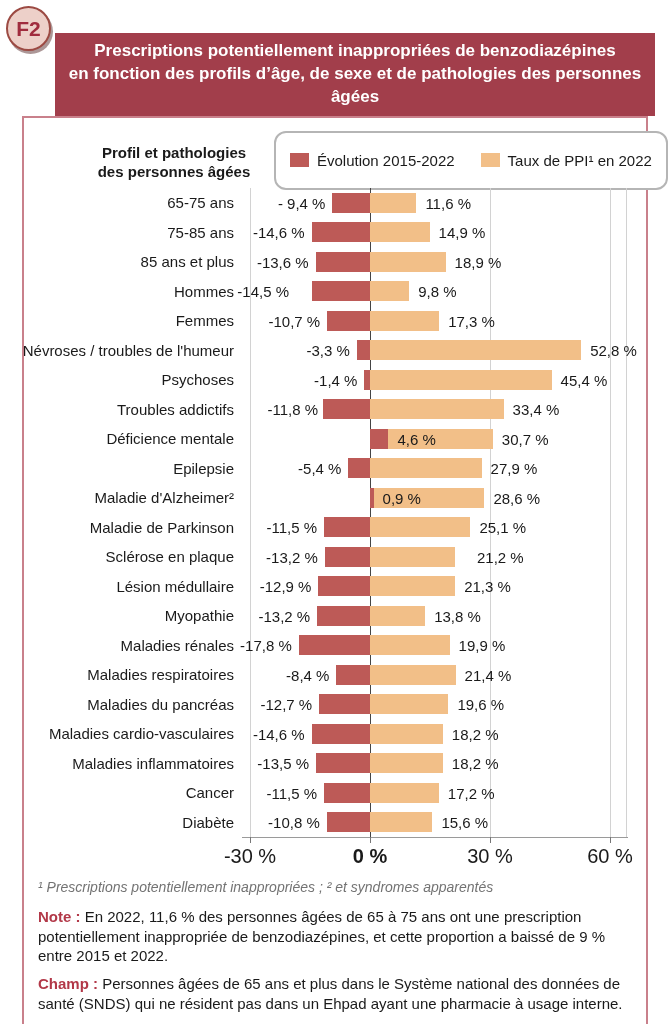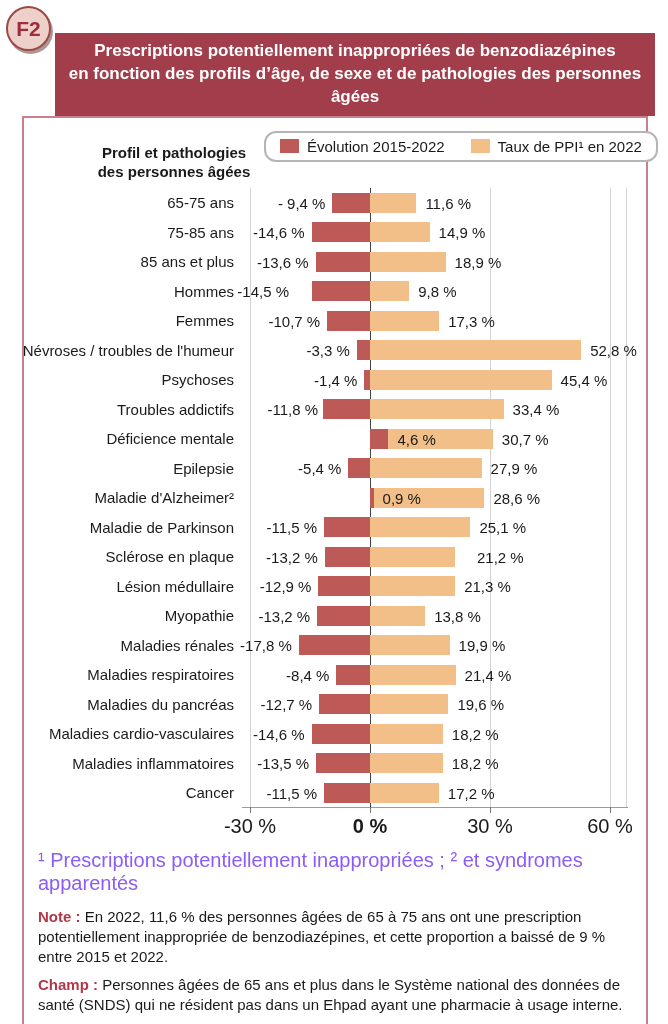--- a/index.html
+++ b/index.html
@@ -36,22 +36,22 @@
     margin:0 20px 0 22px;border:2px solid var(--box-border);background:#fff;
     padding:10px 0 12px 0;
   }
   
   .chart-header{position:relative;height:60px;}
   .col-header{
     position:absolute;left:68px;top:16px;width:164px;text-align:center;
     font-weight:bold;font-size:15px;line-height:1.25;
   }
   .legend{
-    position:absolute;left:240px;top:3px;display:inline-flex;align-items:center;gap:26px;
-    border:2px solid #b5b5b5;border-radius:12px;padding:5px 14px;background:#fff;
+    position:absolute;left:250px;top:3px;display:inline-flex;align-items:center;gap:26px;
+    border:2px solid #b5b5b5;border-radius:12px;padding:19px 14px;background:#fff;
   }
   .legend-item{display:inline-flex;align-items:center;gap:8px;font-size:15px;white-space:nowrap;}
   .swatch{width:19px;height:14px;display:inline-block;}
   
   .plot-wrap{position:relative;}
   .grid-layer{
     position:absolute;left:218px;top:0;width:385px;height:100%;
     border-right:1px solid var(--grid);z-index:0;
   }
   .gridline{position:absolute;top:0;bottom:0;width:1px;background:var(--grid);}
@@ -68,21 +68,21 @@
   .val{
     position:absolute;top:50%;transform:translateY(-50%);font-size:15px;white-space:nowrap;
   }
   
   .axis-row{position:relative;height:32px;}
   .axis-line{position:absolute;left:218px;width:386px;top:0;border-top:1px solid #9a9a9a;}
   .tick{position:absolute;top:0;width:1px;height:6px;background:#777;}
   .tick-label{position:absolute;top:8px;width:80px;text-align:center;font-size:20px;}
   .tick-label.bold{font-weight:bold;}
   
-  .footnote{margin:10px 14px 0 14px;font-size:20px;color:#8b5cf6;}
+  .footnote{margin:10px 14px 0 14px;font-style:italic;font-size:14px;color:#737373;}
   .notes{margin:12px 14px 0 14px;font-size:15px;line-height:1.32;}
   .notes p{margin-bottom:8px;}
   .red-label{color:var(--accent);font-weight:bold;}
   .last-row{display:flex;justify-content:space-between;align-items:flex-start;}
   .download-link{
     color:var(--accent);font-weight:bold;text-decoration:none;white-space:nowrap;
     display:inline-flex;align-items:center;gap:4px;cursor:pointer;
   }
   .hand-icon{display:inline-block;transform:rotate(-40deg);font-weight:normal;font-size:15px;}
 </style>
@@ -302,20 +302,29 @@
         </div>
         <div class="crow">
           <div class="cat">Cancer</div>
           <div class="cell">
             <div class="bar taux" style="left: 128px; width: 68.8px;"></div>
             <div class="bar evo" style="left: 82px; width: 46px;"></div>
             <span class="val" style="right: 310px;">-11,5 %</span>
             <span class="val" style="left: 205.8px;">17,2 %</span>
           </div>
         </div>
+        <div class="crow">
+          <div class="cat">Diabète</div>
+          <div class="cell">
+            <div class="bar taux" style="left: 128px; width: 62.4px;"></div>
+            <div class="bar evo" style="left: 84.8px; width: 43.2px;"></div>
+            <span class="val" style="right: 307.2px;">-10,8 %</span>
+            <span class="val" style="left: 199.4px;">15,6 %</span>
+          </div>
+        </div>
       </div>
   </div>
 
   <div class="axis-row" id="axis-row">
     <div class="axis-line"></div>
   <div class="tick" style="left: 226px;"></div>
       <div class="tick-label" style="left: 186px;">-30 %</div>
       <div class="tick" style="left: 346px;"></div>
       <div class="tick-label bold" style="left: 306px;">0 %</div>
       <div class="tick" style="left: 466px;"></div>

